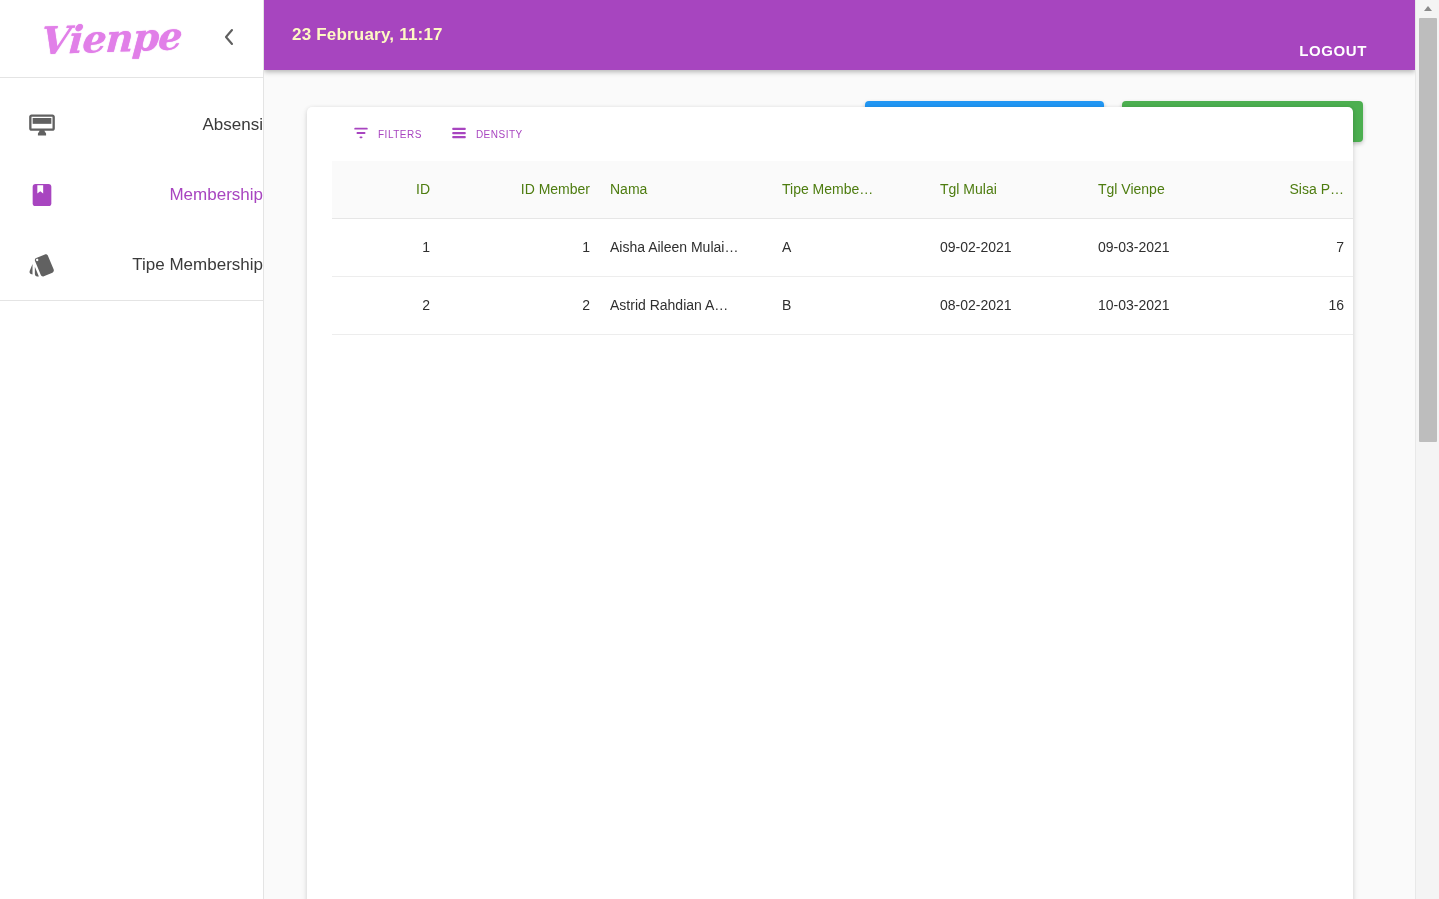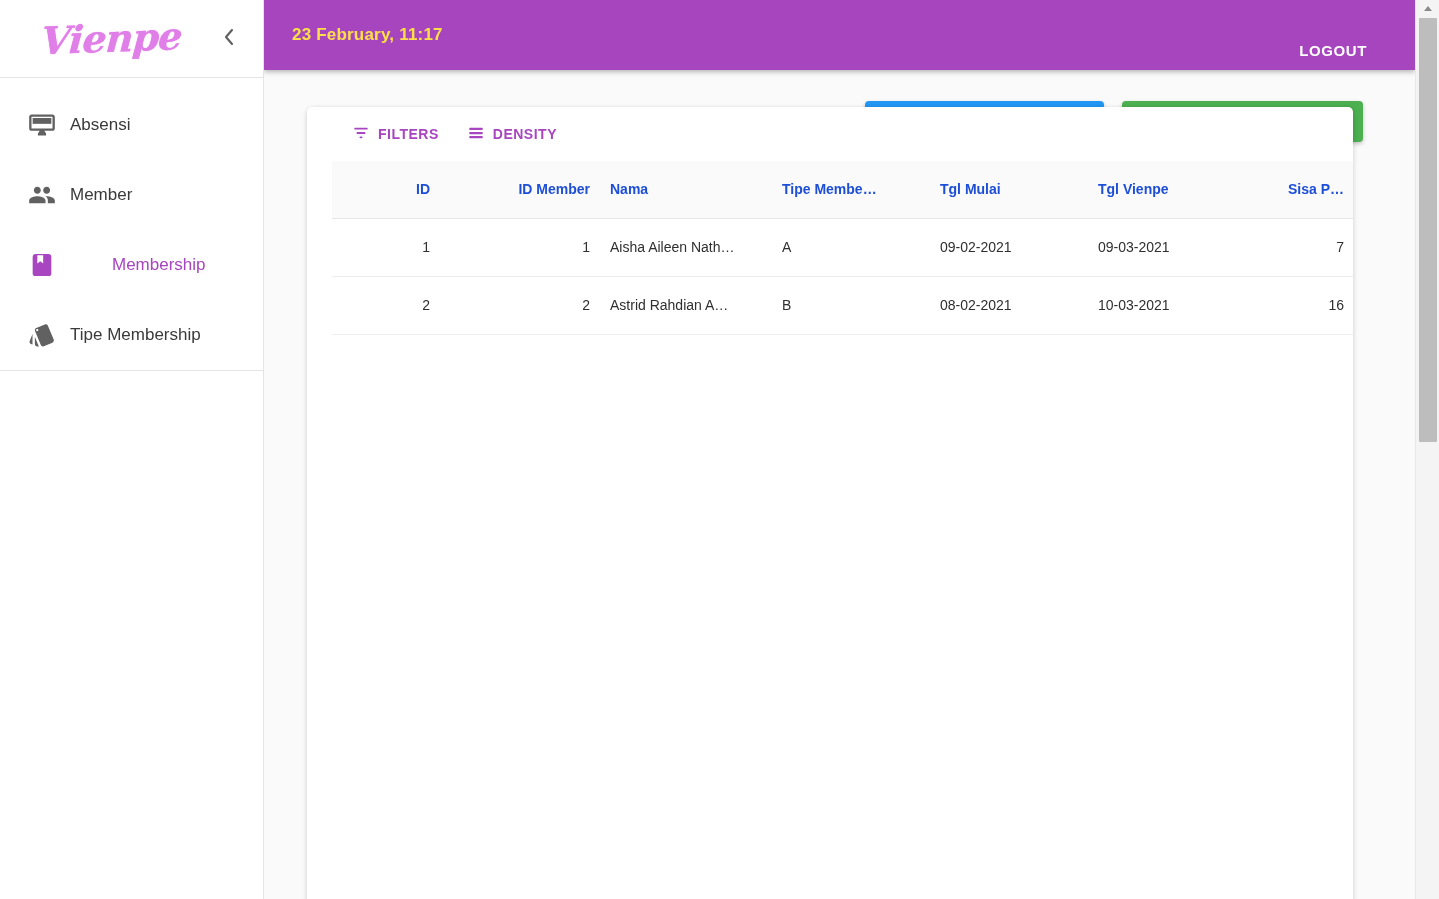--- a/index.html
+++ b/index.html
@@ -47,20 +47,21 @@
     color: #5f5f5f;
   }
   .sidebar-divider { height: 1px; background: #e4e4e4; width: 100%; }
   .nav { padding-top: 12px; }
   .nav-item {
     height: 70px;
     display: flex; align-items: center;
     padding-left: 14px;
     cursor: pointer;
     color: #3c3c3c;
+    justify-content: space-between;
   }
   .nav-icon {
     width: 56px; min-width: 56px;
     display: flex; align-items: center; justify-content: center;
     color: #616161;
   }
   .nav-label { font-size: 17px; color: #3a3a3a; }
   .nav-item.active .nav-label { color: #a845c0; margin-left: 42px; }
   .nav-item.active .nav-icon { color: #a845c0; }
 
@@ -76,21 +77,21 @@
     height: 70px;
     background: #a745bf;
     display: flex; align-items: center;
     justify-content: space-between;
     padding: 0 42px 0 28px;
     box-shadow: 0 2px 5px rgba(0,0,0,0.28);
     position: relative;
     z-index: 3;
     margin-right: 24px;
   }
-  .topbar-title { color: #fde047; font-size: 17px; font-weight: bold; letter-spacing: .2px; }
+  .topbar-title { color: #fef9c3; font-size: 17px; font-weight: bold; letter-spacing: .2px; }
   .logout-btn {
     background: transparent; border: 0; cursor: pointer;
     color: #ffffff; font-size: 15px; font-weight: bold; letter-spacing: .6px;
     padding: 8px 6px;
     margin-top: 31px;
   }
 
   .action-row {
     display: flex; justify-content: flex-end; align-items: center;
     gap: 18px;
@@ -120,31 +121,31 @@
   }
   .grid-toolbar {
     height: 54px;
     display: flex; align-items: center;
     padding: 0 0 0 37px;
     gap: 12px;
   }
   .toolbtn {
     display: inline-flex; align-items: center; gap: 8px;
     background: transparent; border: 0; cursor: pointer;
-    color: #a845c0; font-size: 14px; font-weight: bold; letter-spacing: .5px;
+    color: #a845c0; font-size: 10px; font-weight: normal; letter-spacing: .5px;
     padding: 6px 8px; border-radius: 4px;
     font-family: "Liberation Sans", sans-serif;
     text-align: center;
   }
 
   table.grid { width: 1022px; margin-left: 25px; border-collapse: collapse; table-layout: fixed; }
   table.grid thead th {
     background: #fafafa;
     height: 57px;
-    font-size: 14px; font-weight: bold; color: #1d4ed8;
+    font-size: 14px; font-weight: normal; color: #4d7c0f;
     border-bottom: 1px solid #e6e6e6;
     padding: 0 10px;
     white-space: nowrap; overflow: hidden; text-overflow: ellipsis;
   }
   table.grid tbody td {
     height: 58px;
     font-size: 14px; color: #2f2f2f;
     border-bottom: 1px solid #ededed;
     padding: 0 10px;
     white-space: nowrap; overflow: hidden; text-overflow: ellipsis;
@@ -195,28 +196,20 @@
       <div class="nav-item">
         <span class="nav-icon">
           <svg width="28" height="28" viewBox="0 0 24 24" fill="#616161">
               <path d="M21 3H3c-1.1 0-2 .9-2 2v10c0 1.1.9 2 2 2h7l-1.5 2.2V21h7v-1.8L14 17h7c1.1 0 2-.9 2-2V5c0-1.1-.9-2-2-2zm0 12H3V5h18v10z"></path>
               <rect x="4" y="6" width="16" height="5"></rect>
             </svg>
         </span>
         <span class="nav-label">Absensi</span>
       </div>
 
-      <div class="nav-item">
-        <span class="nav-icon">
-          <svg width="28" height="28" viewBox="0 0 24 24" fill="#616161">
-              <path d="M16 11c1.66 0 2.99-1.34 2.99-3S17.66 5 16 5c-1.66 0-3 1.34-3 3s1.34 3 3 3zm-8 0c1.66 0 2.99-1.34 2.99-3S9.66 5 8 5C6.34 5 5 6.34 5 8s1.34 3 3 3zm0 2c-2.33 0-7 1.17-7 3.5V19h14v-2.5c0-2.33-4.67-3.5-7-3.5zm8 0c-.29 0-.62.02-.97.05 1.16.84 1.97 1.97 1.97 3.45V19h6v-2.5c0-2.33-4.67-3.5-7-3.5z"></path>
-            </svg>
-        </span>
-        <span class="nav-label">Member</span>
-      </div>
 
       <div class="nav-item active">
         <span class="nav-icon">
           <svg width="28" height="28" viewBox="0 0 24 24">
               <rect x="4" y="2.5" width="16" height="19" rx="2.5" fill="#a845c0"></rect>
               <path d="M8 3.6v7.2l2.5-2 2.5 2V3.6z" fill="#ffffff"></path>
             </svg>
         </span>
         <span class="nav-label">Membership</span>
       </div>
@@ -307,21 +300,21 @@
               <th class="txt">Tipe Membe…</th>
               <th class="txt">Tgl Mulai</th>
               <th class="txt">Tgl Vienpe</th>
               <th class="num">Sisa P…</th>
             </tr>
         </thead>
         <tbody>
             <tr>
               <td class="num">1</td>
               <td class="num">1</td>
-              <td class="txt">Aisha Aileen Nath…</td>
+              <td class="txt">Aisha Aileen Mulai…</td>
               <td class="txt">A</td>
               <td class="txt">09-02-2021</td>
               <td class="txt">09-03-2021</td>
               <td class="num">7</td>
             </tr>
             <tr>
               <td class="num">2</td>
               <td class="num">2</td>
               <td class="txt">Astrid Rahdian A…</td>
               <td class="txt">B</td>

